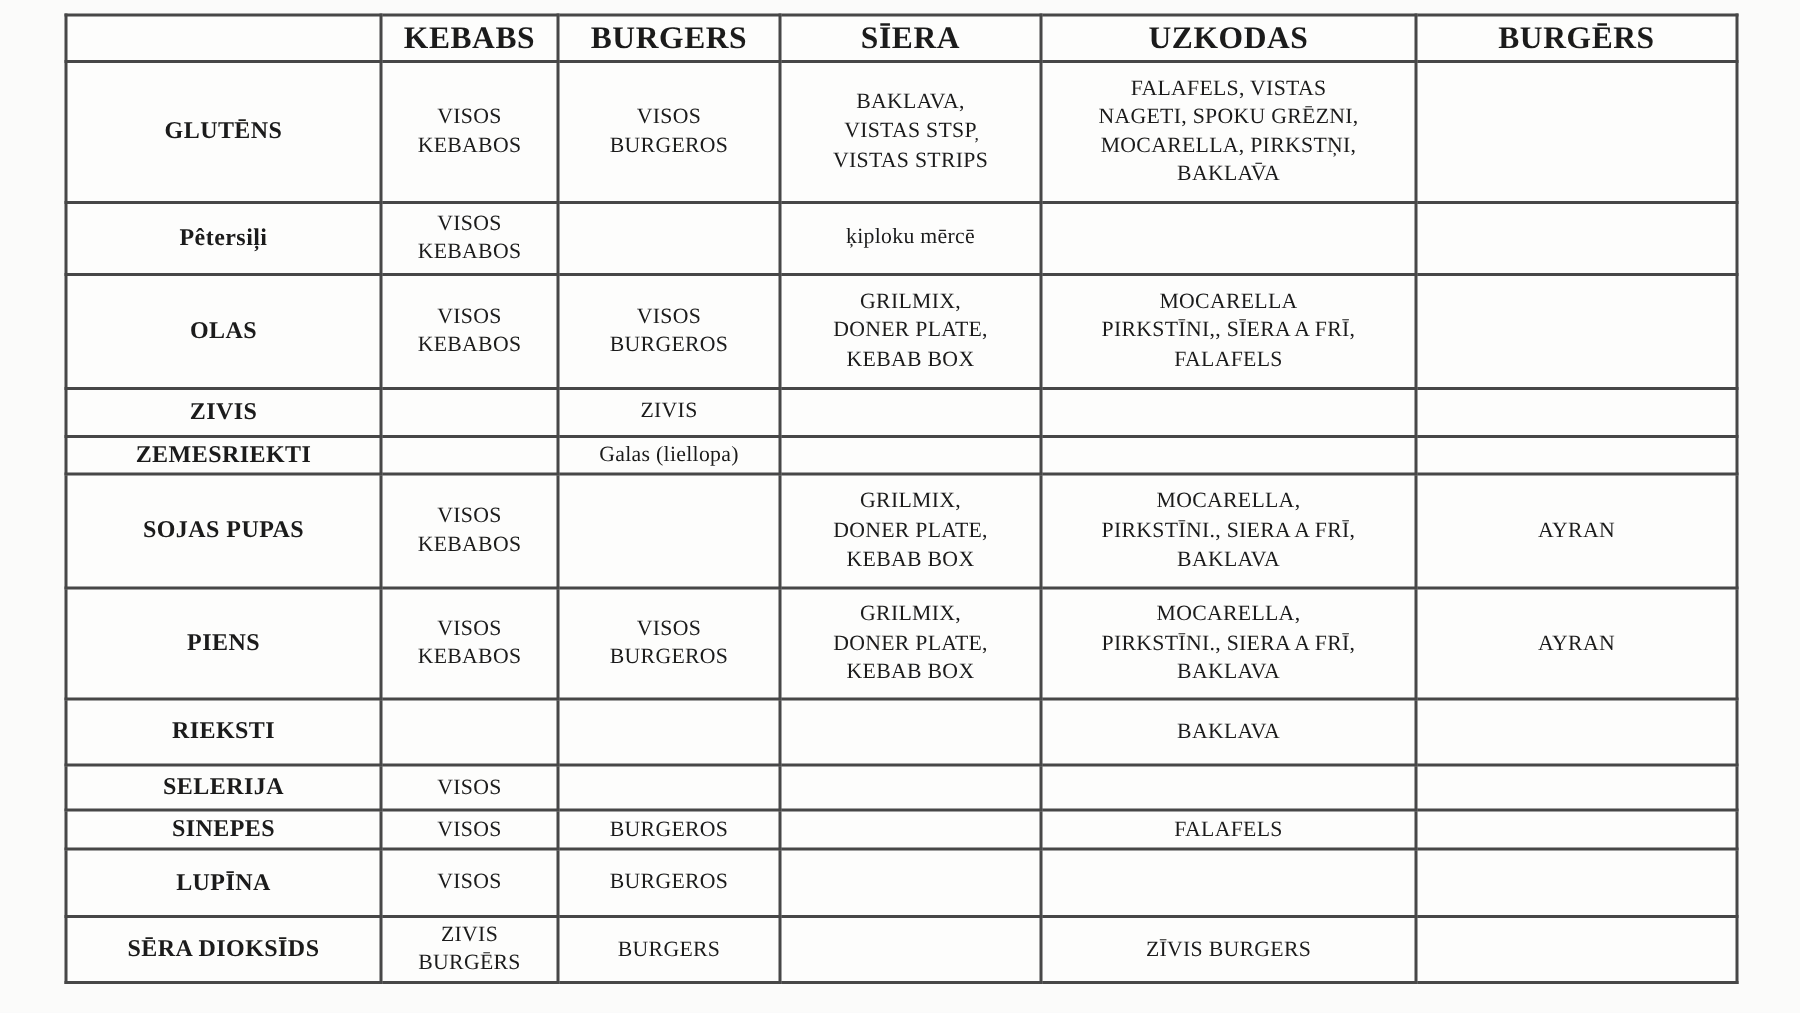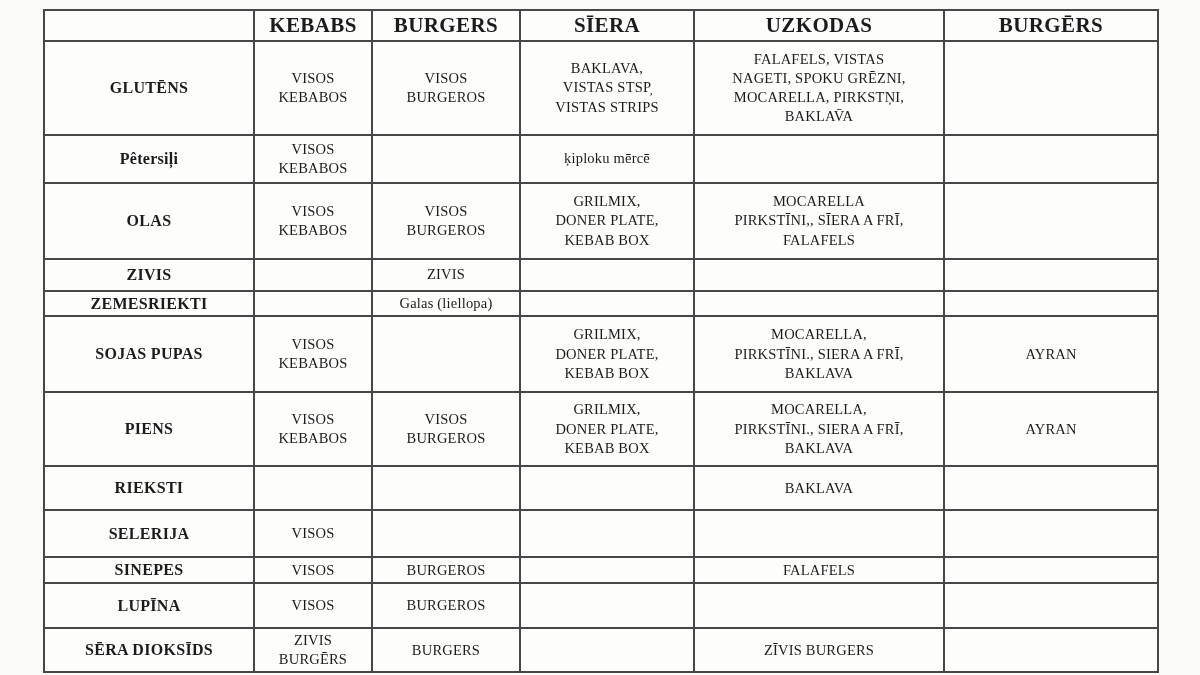--- a/index.html
+++ b/index.html
@@ -57,21 +57,21 @@
   }
   td.shaded { background: #ececeb; }
   tbody tr.r0  { height: 94px; }
   tbody tr.r1  { height: 48px; }
   tbody tr.r2  { height: 76px; }
   tbody tr.r3  { height: 32px; }
   tbody tr.r4  { height: 17px; }
   tbody tr.r5  { height: 76px; }
   tbody tr.r6  { height: 74px; }
   tbody tr.r7  { height: 44px; }
-  tbody tr.r8  { height: 47px; }
+  tbody tr.r8  { height: 30px; }
   tbody tr.r9  { height: 26px; }
   tbody tr.r10 { height: 30px; }
   tbody tr.r11 { height: 45px; }
   tbody tr.r12 { height: 42px; padding-left: 19px; }
 </style>
 </head>
 <body>
 
 <div class="page">
   <table class="allergen-table">

